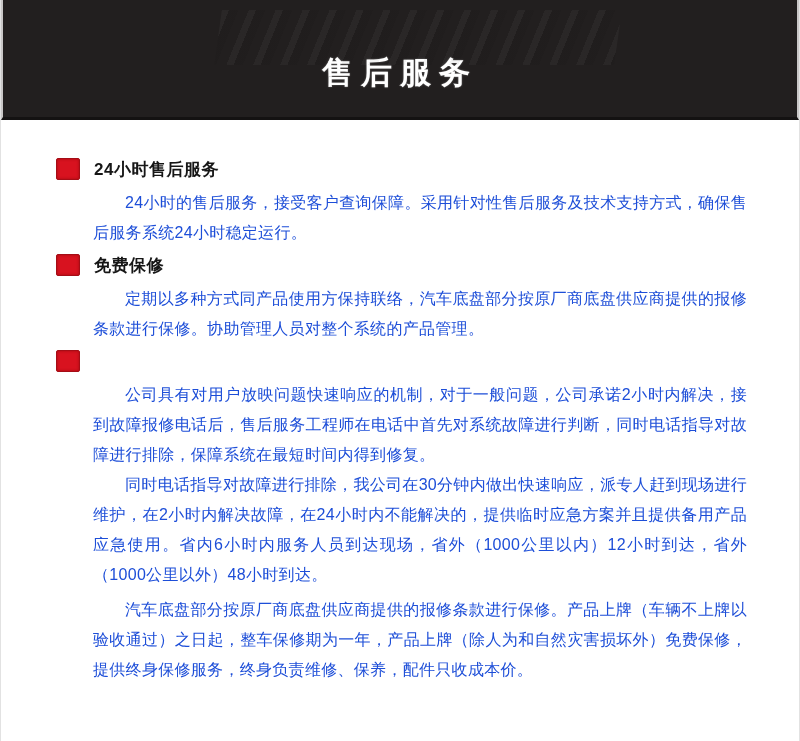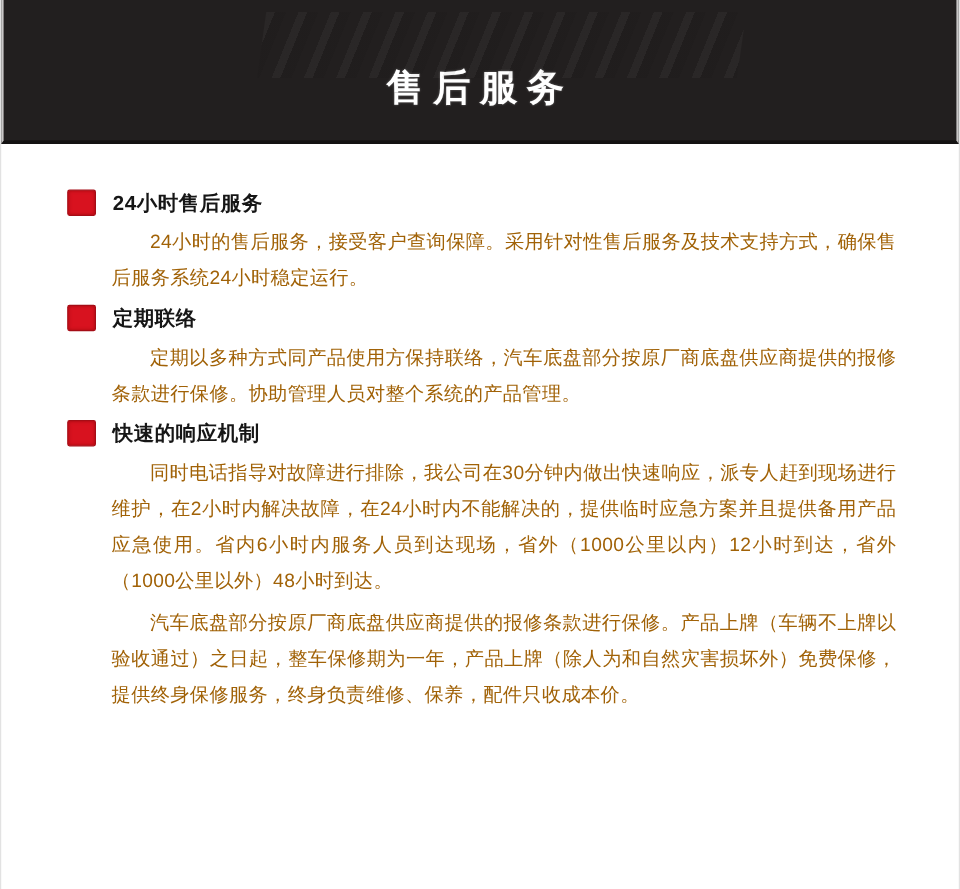--- a/index.html
+++ b/index.html
@@ -73,21 +73,21 @@
     font-size: 17px;
     font-weight: bold;
     color: #161616;
     letter-spacing: 0.5px;
     white-space: nowrap;
   }
   .section p {
     margin: 0 0 0 37px;
     font-size: 16px;
     line-height: 30px;
-    color: #a16207;
+    color: #1d4ed8;
     text-align: justify;
     text-indent: 2em;
     letter-spacing: 0.3px;
   }
 </style>
 </head>
 <body>
 
 <div class="page">
 
@@ -102,30 +102,30 @@
       <div class="sec-head">
         <span class="bullet"></span>
         <h2>24小时售后服务</h2>
       </div>
       <p>24小时的售后服务，接受客户查询保障。采用针对性售后服务及技术支持方式，确保售后服务系统24小时稳定运行。</p>
     </section>
 
     <section class="section">
       <div class="sec-head">
         <span class="bullet"></span>
-        <h2>定期联络</h2>
+        <h2>免费保修</h2>
       </div>
       <p>定期以多种方式同产品使用方保持联络，汽车底盘部分按原厂商底盘供应商提供的报修条款进行保修。协助管理人员对整个系统的产品管理。</p>
     </section>
 
     <section class="section">
       <div class="sec-head">
         <span class="bullet"></span>
-        <h2>快速的响应机制</h2>
       </div>
+      <p>公司具有对用户放映问题快速响应的机制，对于一般问题，公司承诺2小时内解决，接到故障报修电话后，售后服务工程师在电话中首先对系统故障进行判断，同时电话指导对故障进行排除，保障系统在最短时间内得到修复。</p>
       <p>同时电话指导对故障进行排除，我公司在30分钟内做出快速响应，派专人赶到现场进行维护，在2小时内解决故障，在24小时内不能解决的，提供临时应急方案并且提供备用产品应急使用。省内6小时内服务人员到达现场，省外（1000公里以内）12小时到达，省外（1000公里以外）48小时到达。</p>
     </section>
 
     <section class="section">
       <p>汽车底盘部分按原厂商底盘供应商提供的报修条款进行保修。产品上牌（车辆不上牌以验收通过）之日起，整车保修期为一年，产品上牌（除人为和自然灾害损坏外）免费保修，提供终身保修服务，终身负责维修、保养，配件只收成本价。</p>
     </section>
 
   </main>
 </div>
 

